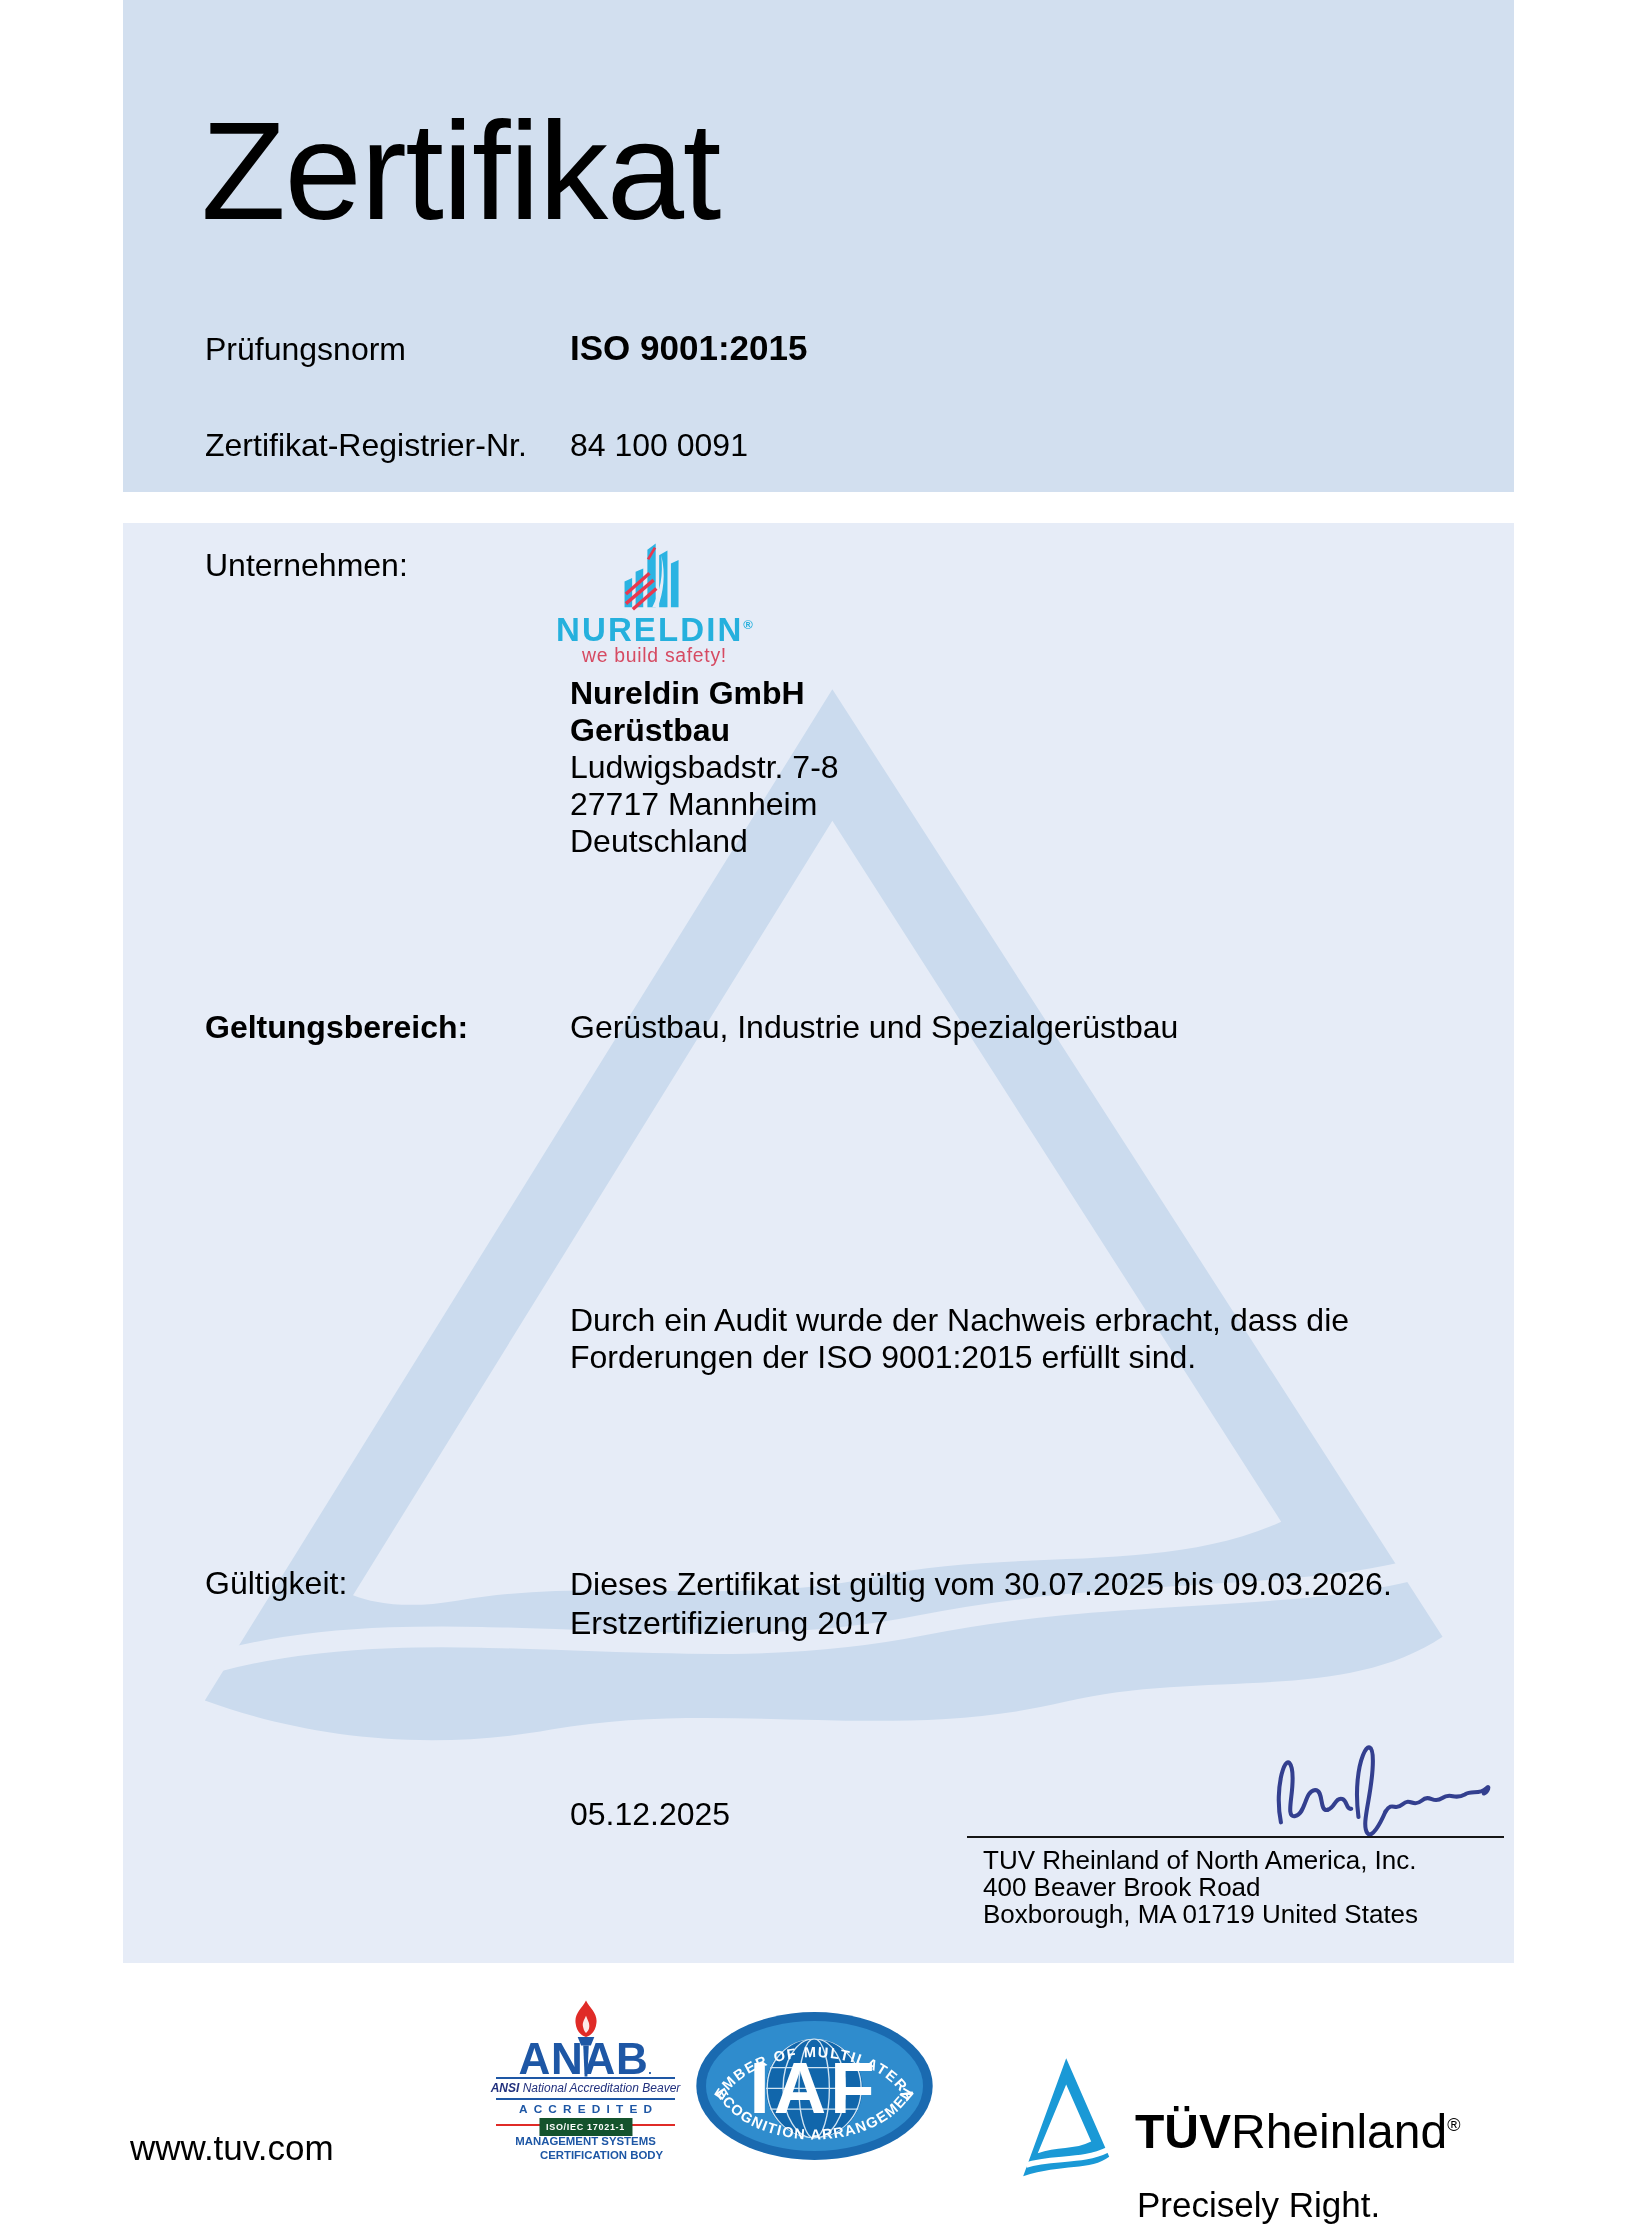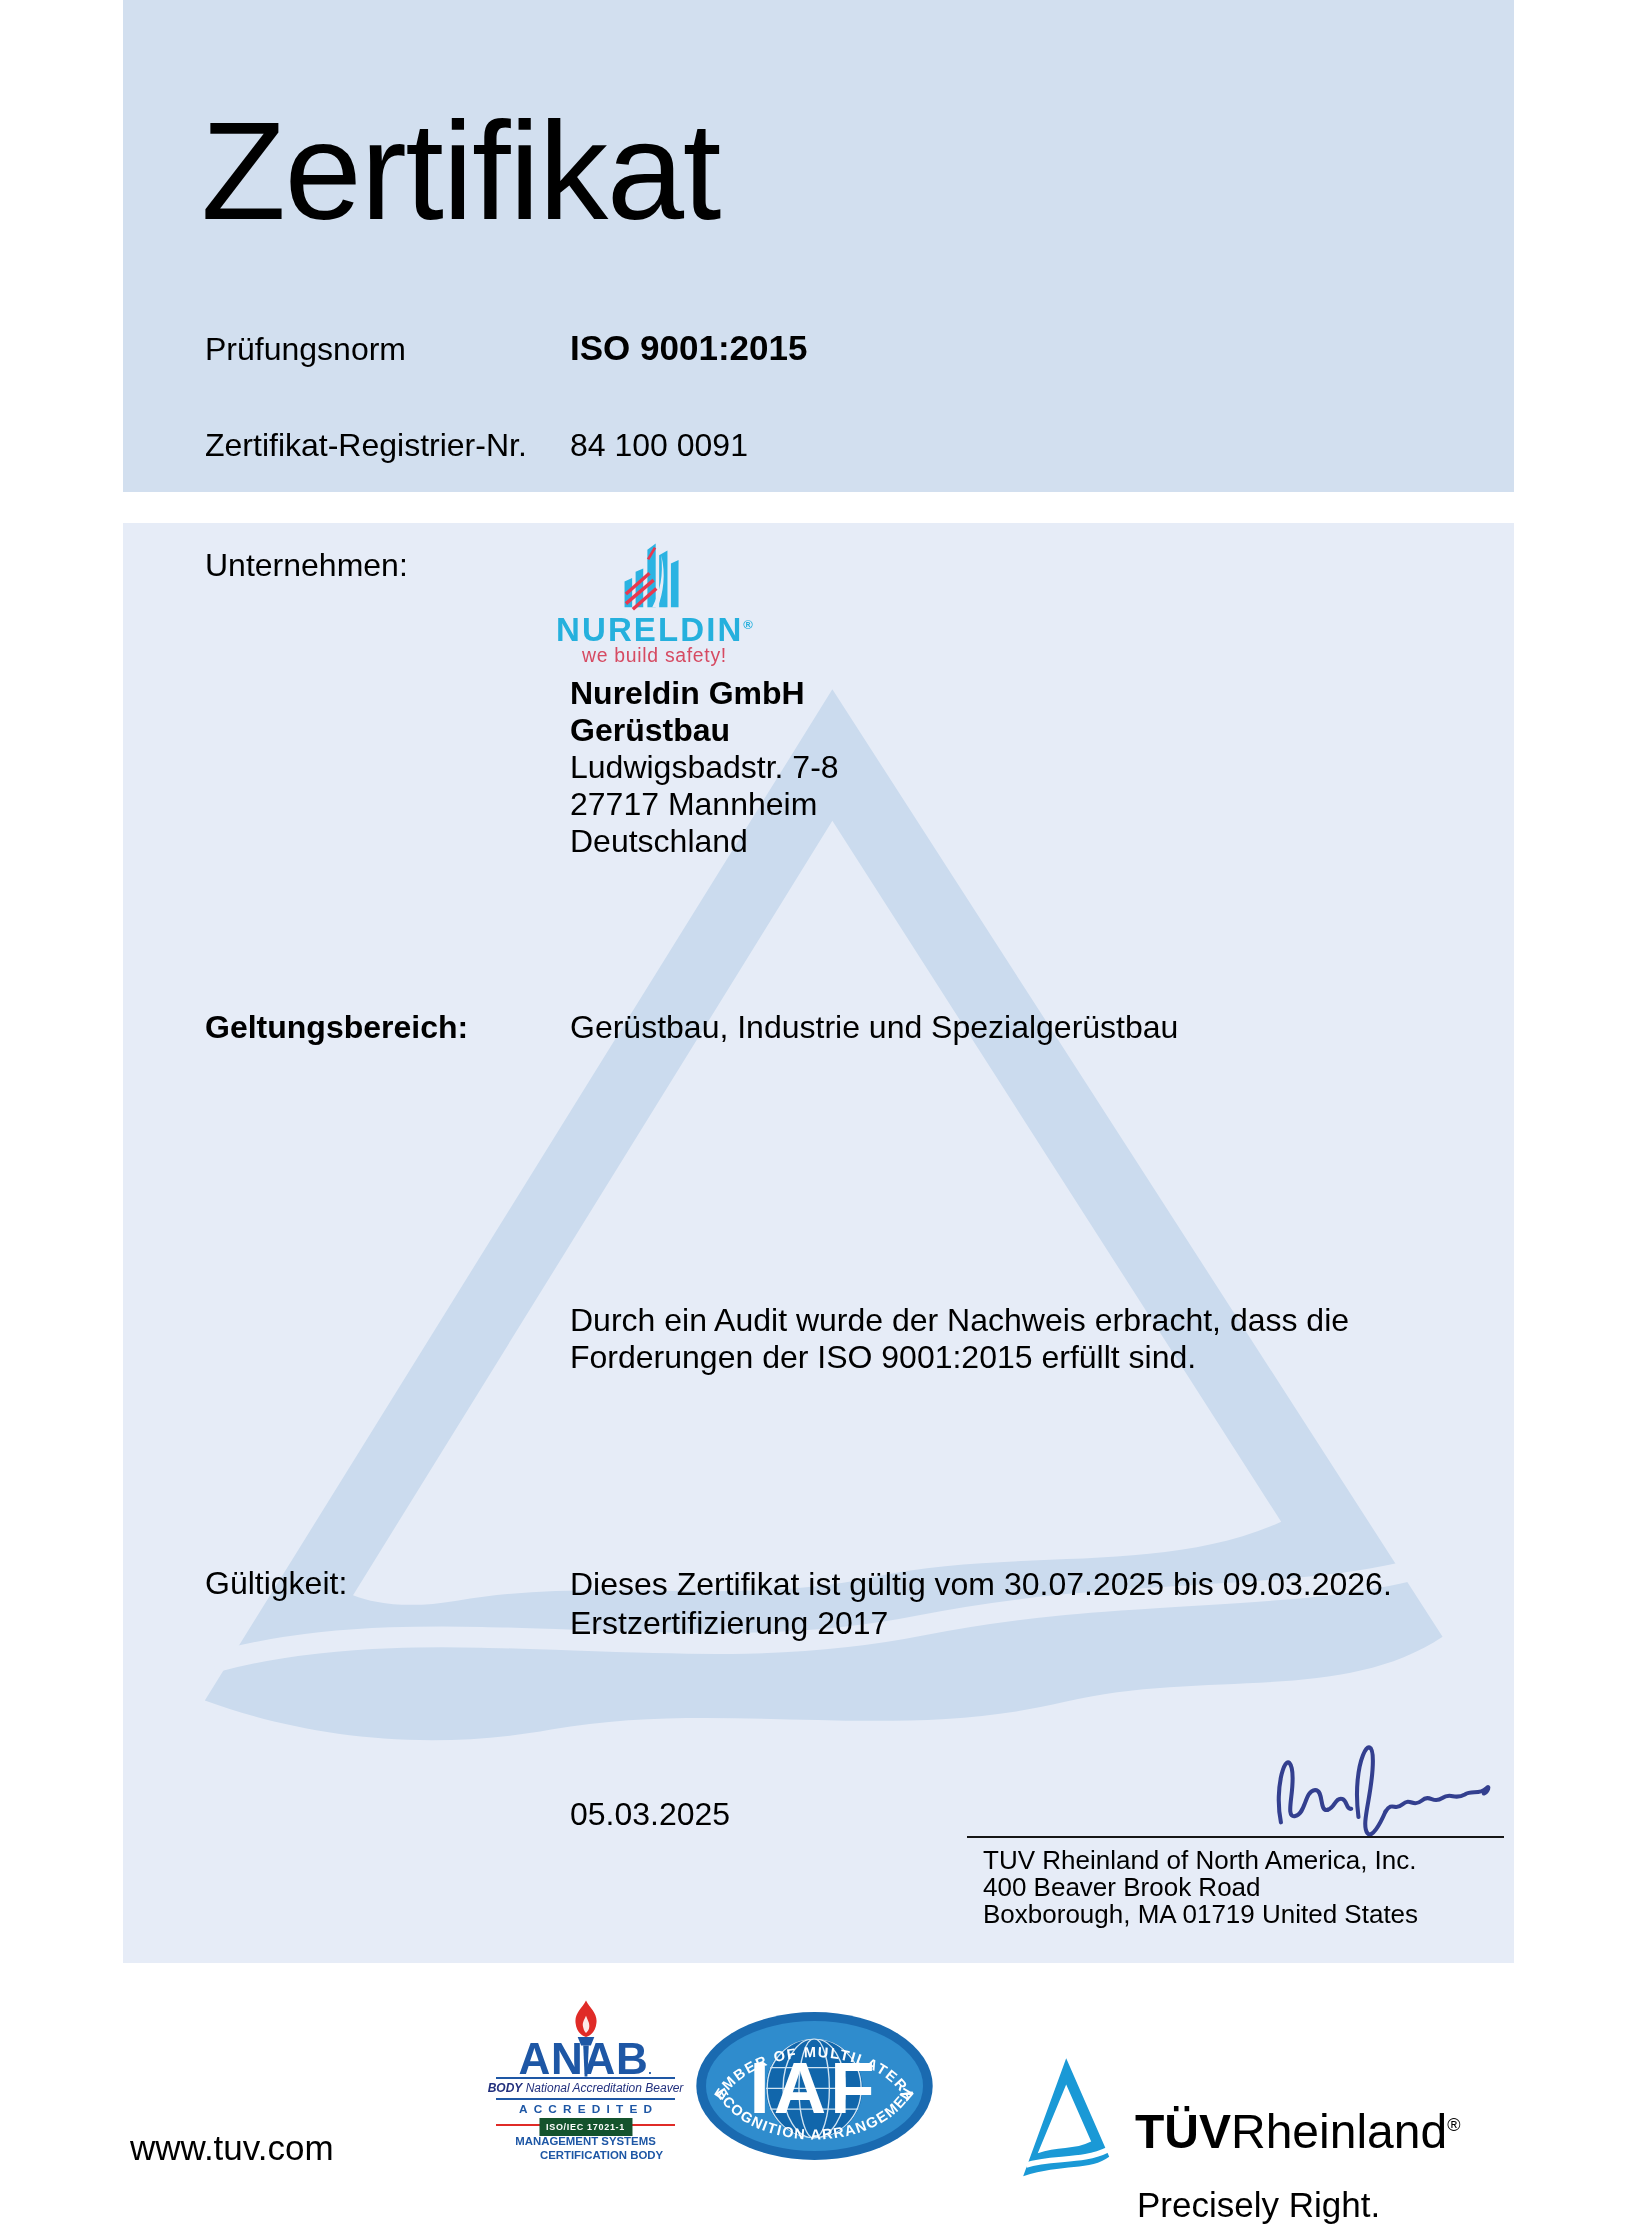--- a/index.html
+++ b/index.html
@@ -112,21 +112,21 @@
       <div>Durch ein Audit wurde der Nachweis erbracht, dass die</div>
       <div>Forderungen der ISO 9001:2015 erfüllt sind.</div>
     </div>
 
     <div class="lbl" style="left:82px;top:1042px;">Gültigkeit:</div>
     <div class="validity-lines">
       <div>Dieses Zertifikat ist gültig vom 30.07.2025 bis 09.03.2026.</div>
       <div>Erstzertifizierung 2017</div>
     </div>
 
-    <div class="date">05.03.2025</div>
+    <div class="date">05.12.2025</div>
 
     <svg class="abs" style="left:1145px;top:1202px;" width="235" height="119" viewBox="0 0 260 132">
       <g fill="none" stroke="#333f8f" stroke-width="4.5" stroke-linecap="round">
         <path d="M14,108 C6,70 20,24 26,48 C31,70 17,104 30,101 C42,98 40,73 52,72 C62,72 56,97 66,94"></path>
         <path d="M66,94 C74,92 74,80 82,82 C88,84 86,94 92,93"></path>
         <path d="M100,102 C92,40 116,2 116,40 C116,76 102,110 110,120 C115,126 124,110 130,96"></path>
         <path d="M130,96 C138,84 140,96 149,88 C158,80 160,92 170,84 C180,76 182,88 193,81 C203,74 206,84 218,77 C226,72 234,78 242,70 C246,66 244,74 239,76"></path>
       </g>
     </svg>
     <div class="sig-line"></div>
@@ -142,21 +142,21 @@
 
   <div class="anab">
     <svg class="torch" width="42" height="79" viewBox="0 0 60 114">
       <path d="M30,2 C24,14 13,20 15,35 C16,46 23,53 30,55 C37,53 44,46 45,35 C47,20 36,14 30,2 Z" fill="#e02b27"></path>
       <path d="M30,24 C27,31 24,34 26,41 C27,46 29,48 30,49 C34,46 36,41 34,34 Z" fill="#ffffff" opacity="0.9"></path>
       <path d="M18,55 L42,55 L37,67 L23,67 Z" fill="#1e57a5"></path>
       <path d="M26,67 L34,67 L32,112 L28,112 Z" fill="#1e57a5"></path>
     </svg>
     <div class="anab-name"><span>ANAB</span><span class="anab-dot">.</span></div>
     <div class="anab-hr" style="top:78px;"></div>
-    <div class="anab-ansi"><b>BODY</b><span> National Accreditation Beaver</span></div>
+    <div class="anab-ansi"><b>ANSI</b><span> National Accreditation Beaver</span></div>
     <div class="anab-hr" style="top:99px;"></div>
     <div class="anab-accredited">ACCREDITED</div>
     <div class="anab-redline"></div>
     <div class="anab-isobox">ISO/IEC 17021-1</div>
     <div class="anab-mgmt">MANAGEMENT SYSTEMS</div>
     <div class="anab-cert">CERTIFICATION BODY</div>
   </div>
 
   <svg class="abs" style="left:695px;top:2011px;" width="239" height="150" viewBox="0 0 345 217">
     <defs>

